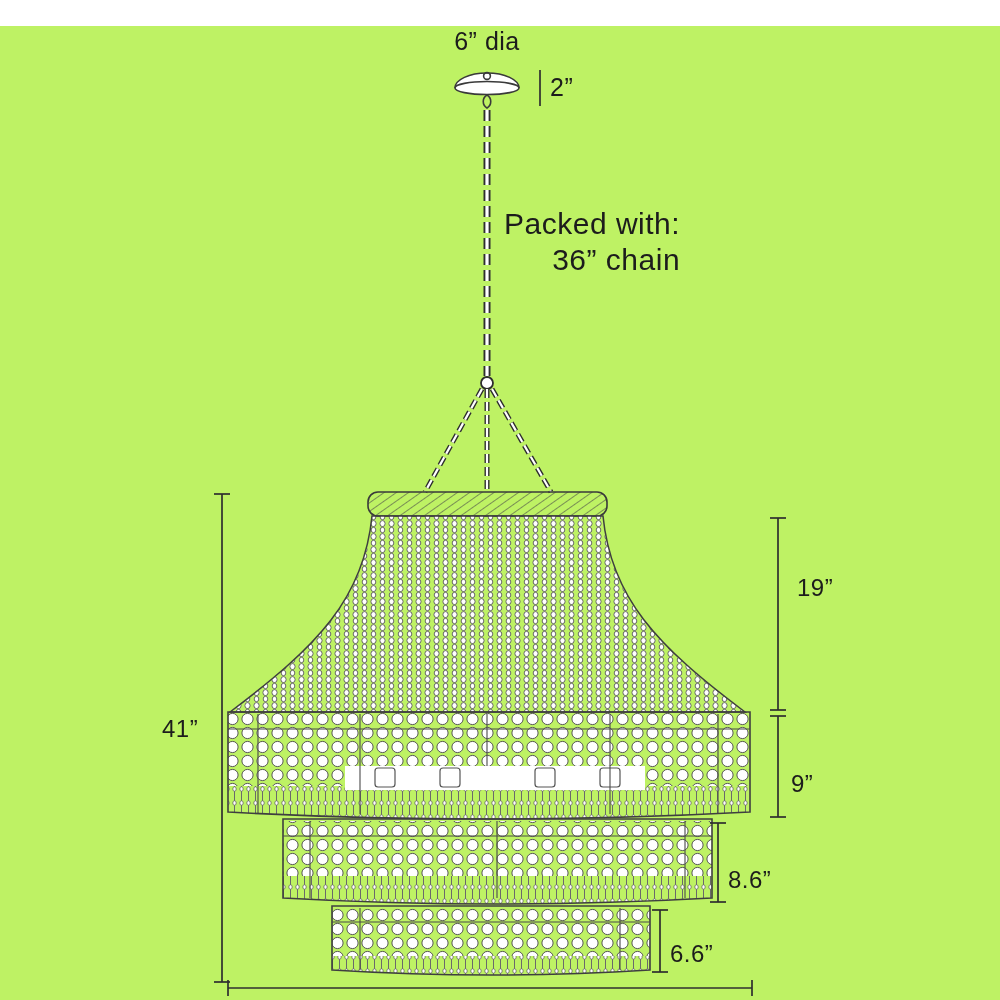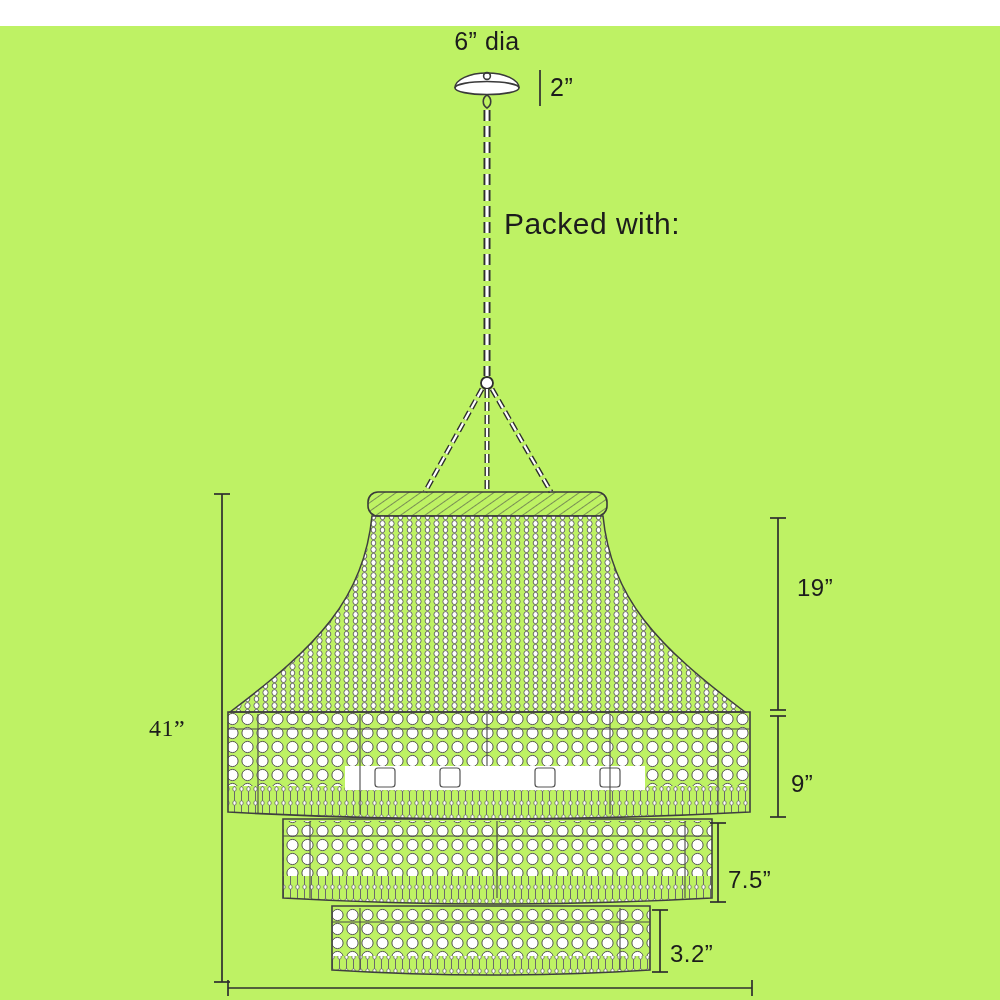--- a/index.html
+++ b/index.html
@@ -150,26 +150,27 @@
       <line x1="752" y1="954" x2="752" y2="970"></line>
     </g>
   </svg>
 
   <div class="lbl small center" style="left:427px; top:1px; width:120px;">6” dia</div>
 
   <div class="lbl small" style="left:550px; top:47px;">2”</div>
 
   <div class="lbl packed" style="left:504px; top:180px;">
     <span>Packed with:</span>
+    <span>36” chain</span>
   </div>
 
   <div class="lbl" style="left:797px; top:548px;">19”</div>
 
   <div class="lbl" style="left:791px; top:744px;">9”</div>
 
-  <div class="lbl" style="left:728px; top:840px;">7.5”</div>
+  <div class="lbl" style="left:728px; top:840px;">8.6”</div>
 
-  <div class="lbl" style="left:670px; top:914px;">3.2”</div>
+  <div class="lbl" style="left:670px; top:914px;">6.6”</div>
 
-  <div class="lbl" style="left:149px; top:689px;font-family:Liberation Serif, serif;">41”</div>
+  <div class="lbl" style="left:162px; top:689px;">41”</div>
 
 
 </div>
 
 </body></html>

